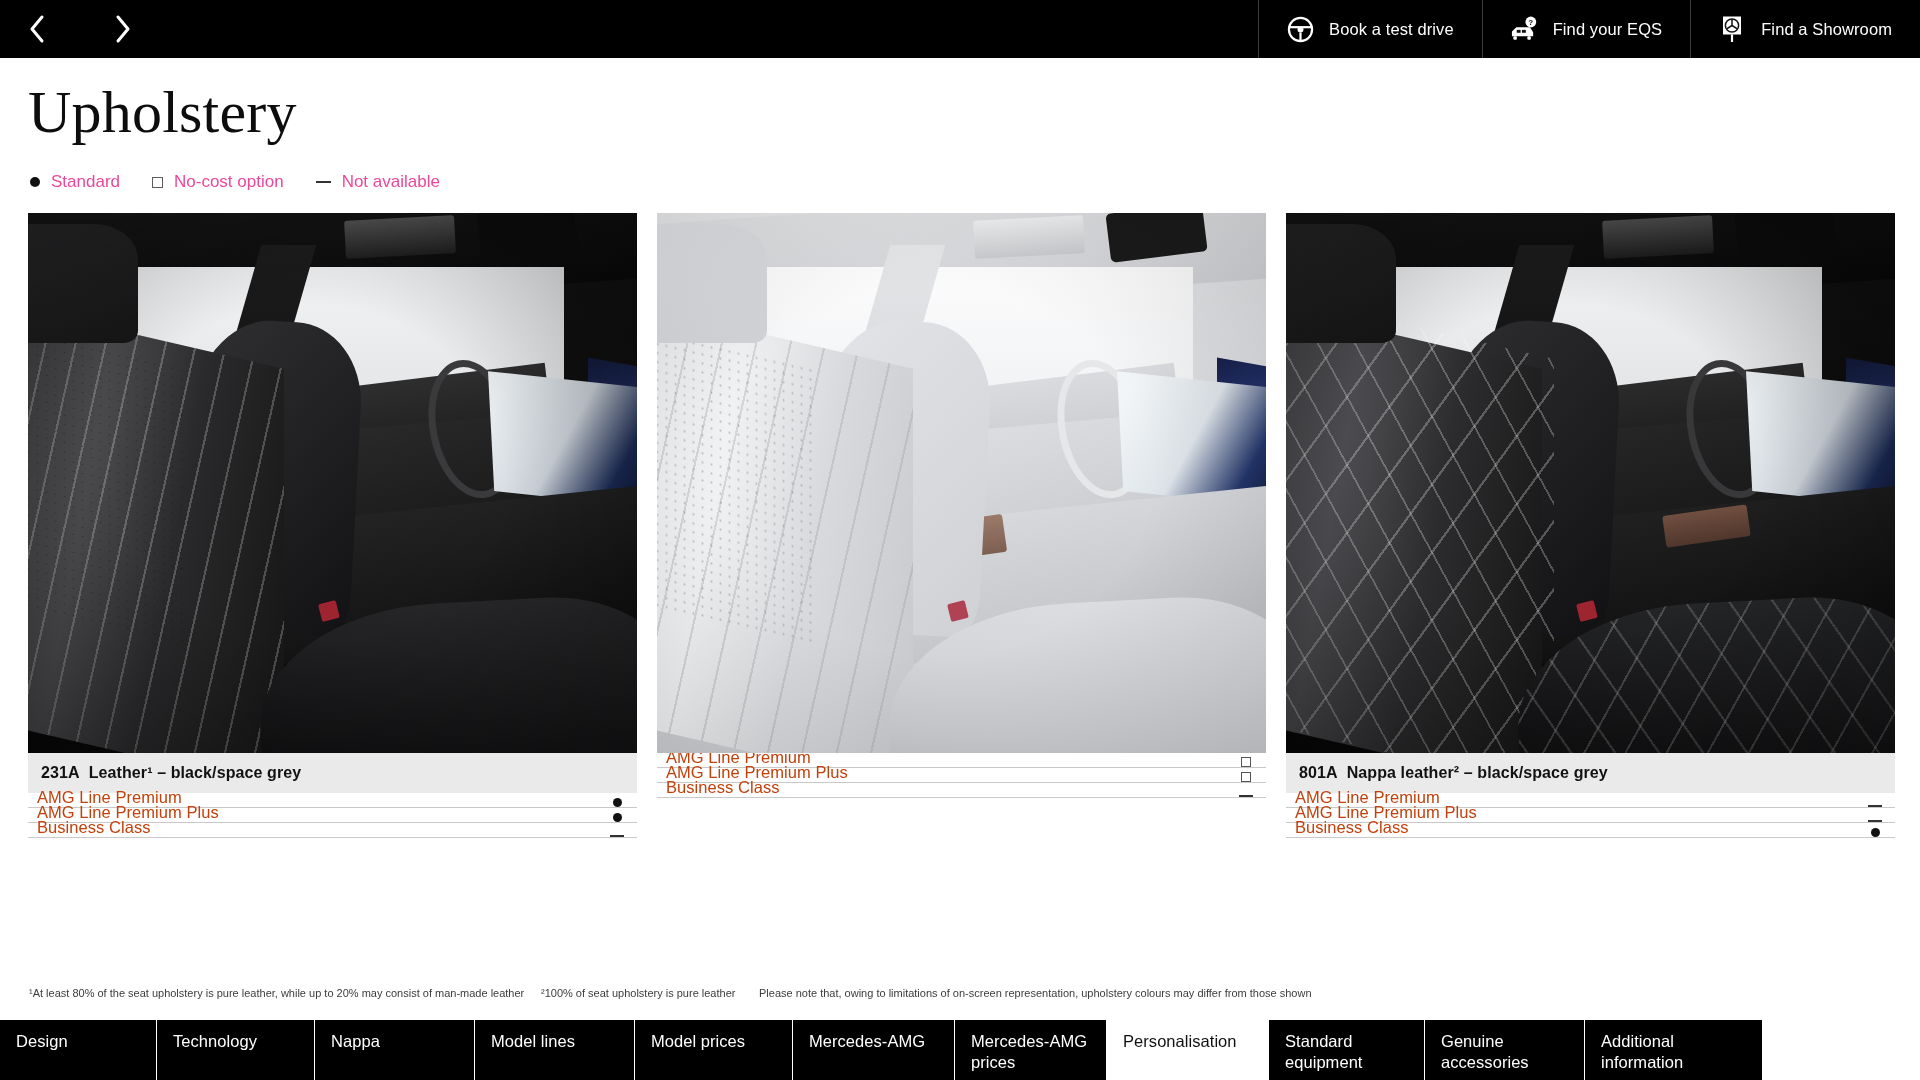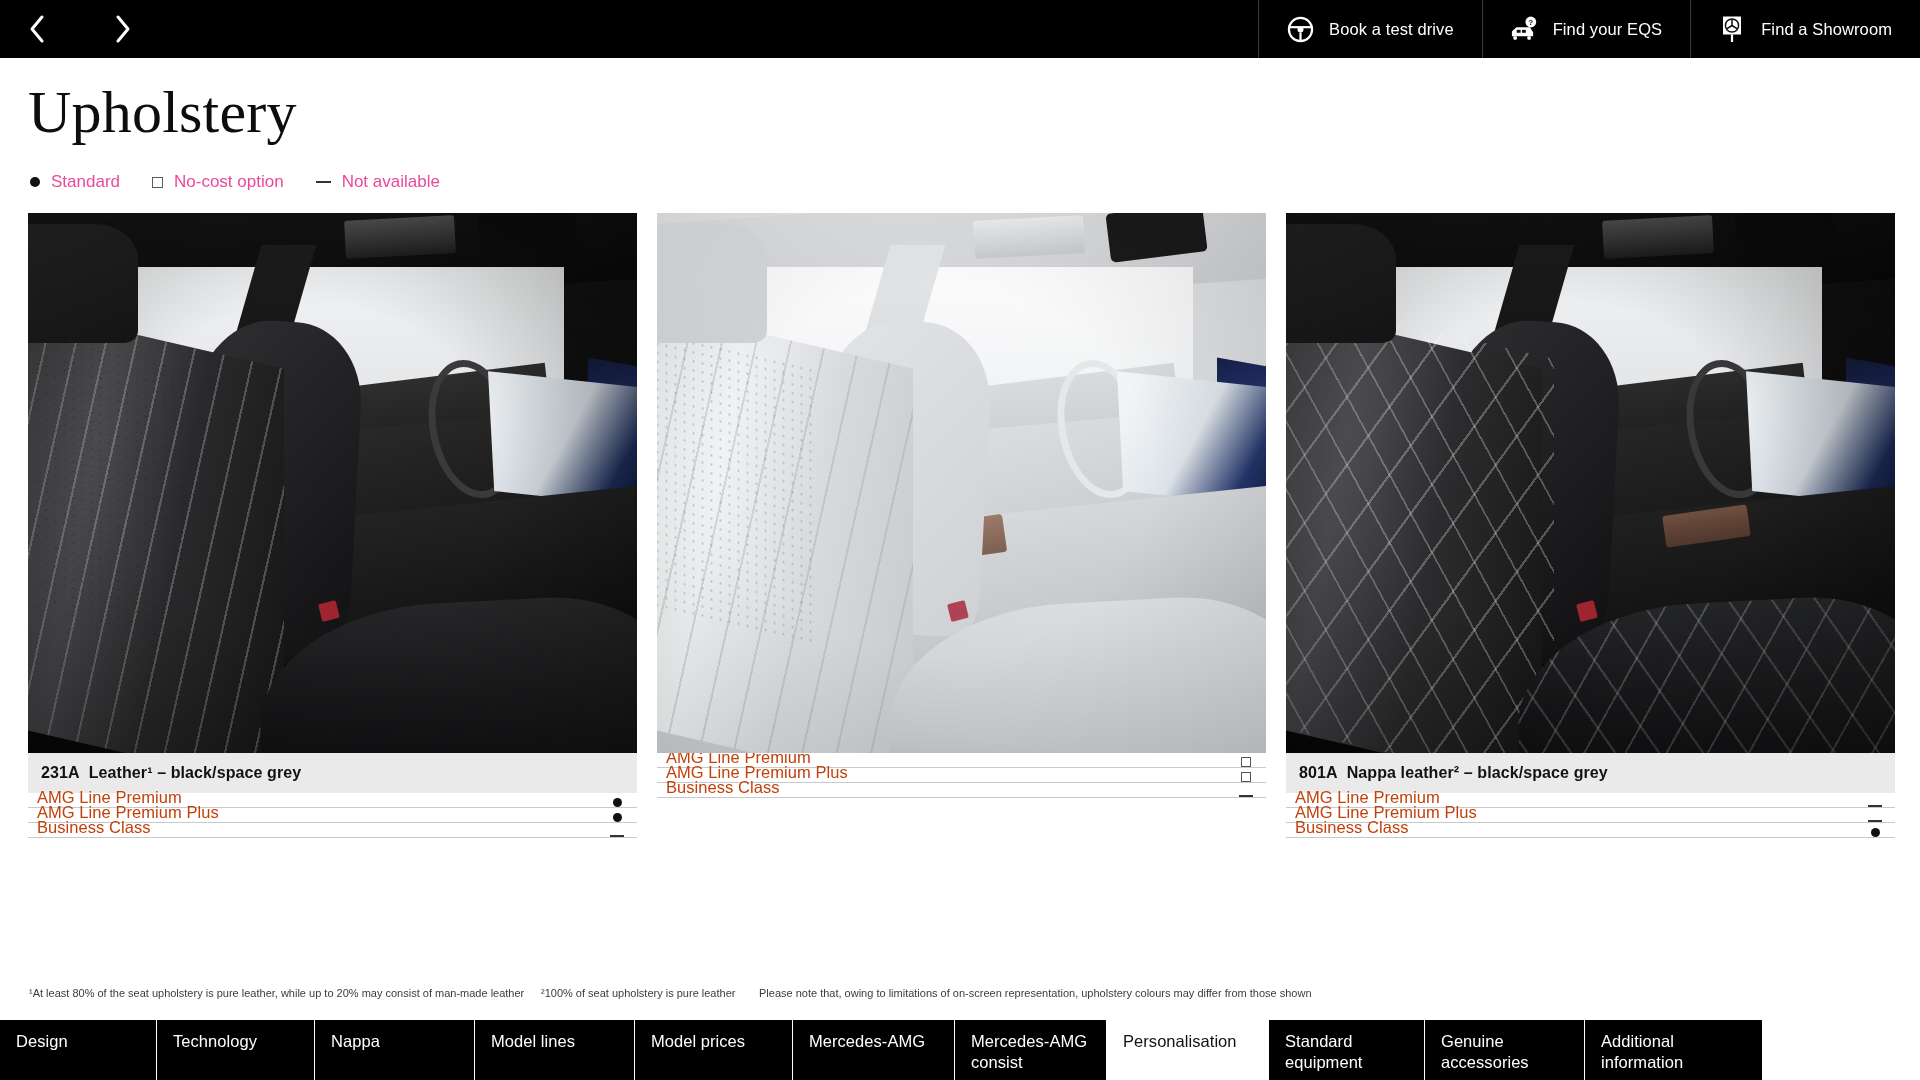--- a/index.html
+++ b/index.html
@@ -561,18 +561,18 @@
 
 </div>
 
 <div class="tabbar">
   <div class="tab" style="width:157px">Design</div>
   <div class="tab" style="width:158px">Technology</div>
   <div class="tab" style="width:160px">Nappa</div>
   <div class="tab" style="width:160px">Model lines</div>
   <div class="tab" style="width:158px">Model prices</div>
   <div class="tab" style="width:162px">Mercedes-AMG</div>
-  <div class="tab" style="width:152px">Mercedes-AMG consist</div>
+  <div class="tab" style="width:152px">Mercedes-AMG prices</div>
   <div class="tab active" style="width:162px">Personalisation</div>
   <div class="tab" style="width:156px">Standard equipment</div>
   <div class="tab" style="width:160px">Genuine accessories</div>
   <div class="tab" style="width:177px">Additional information</div>
 </div>
 
 </body></html>

